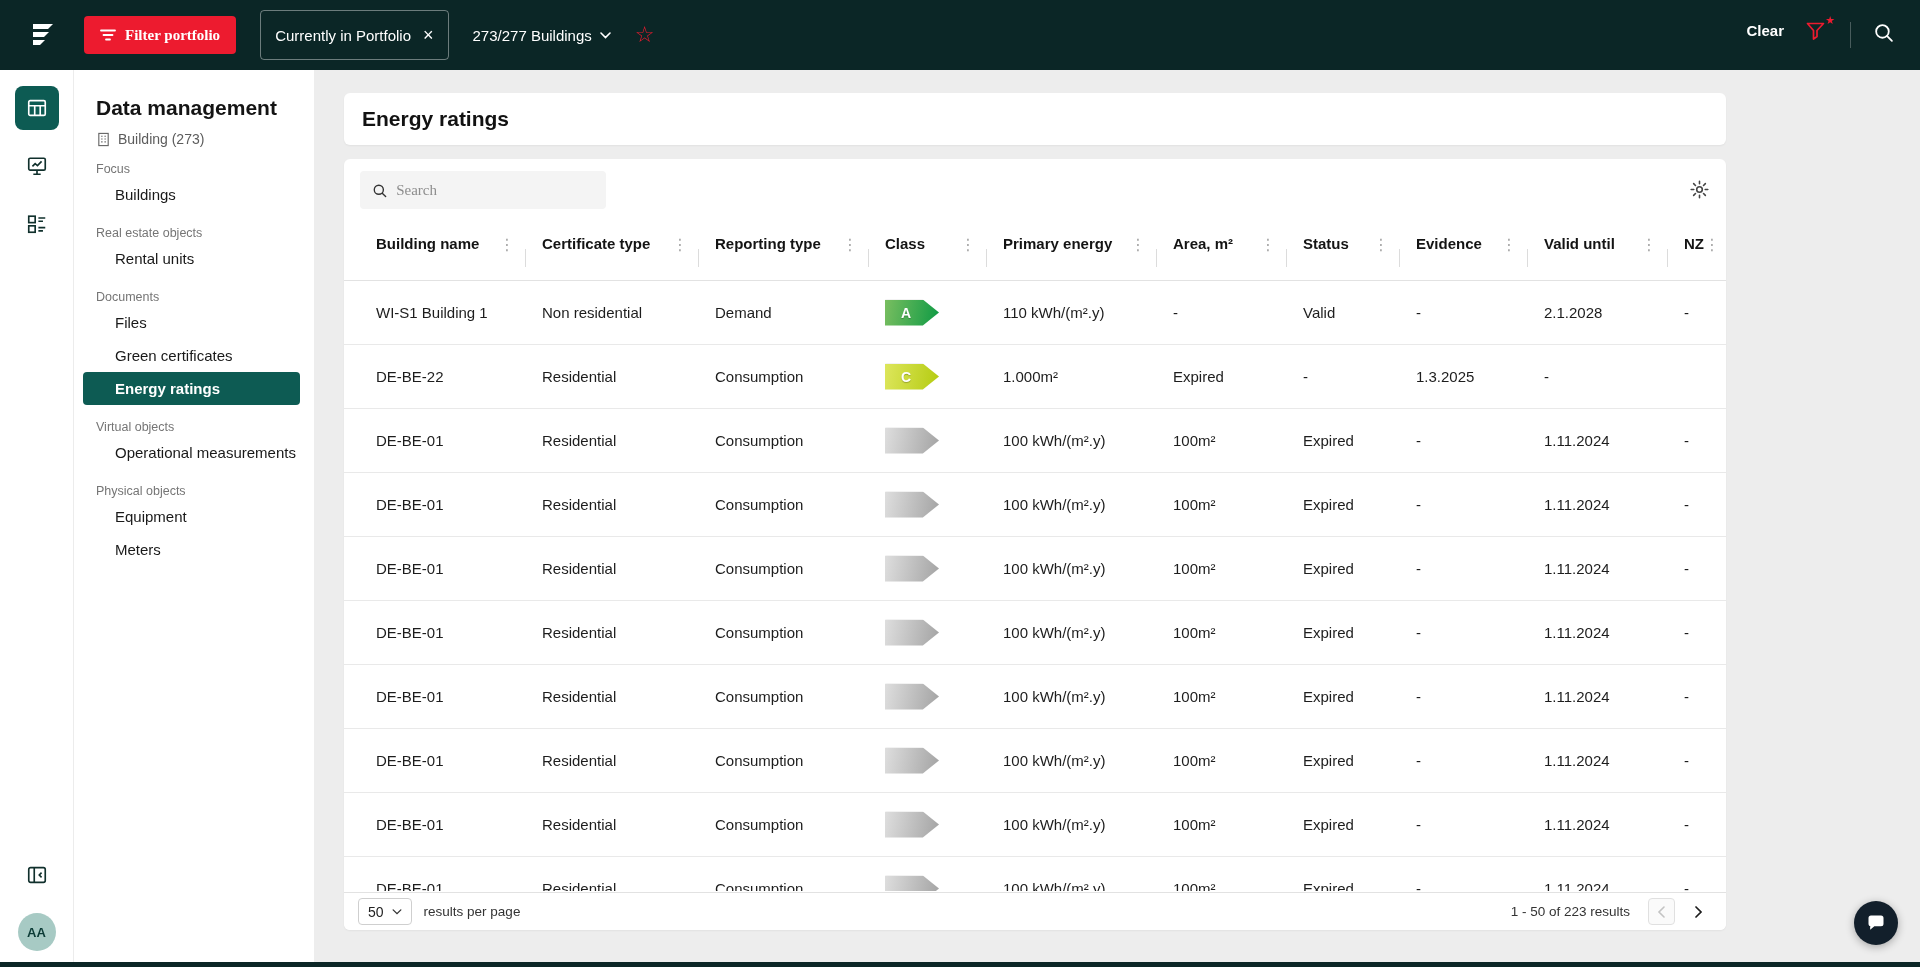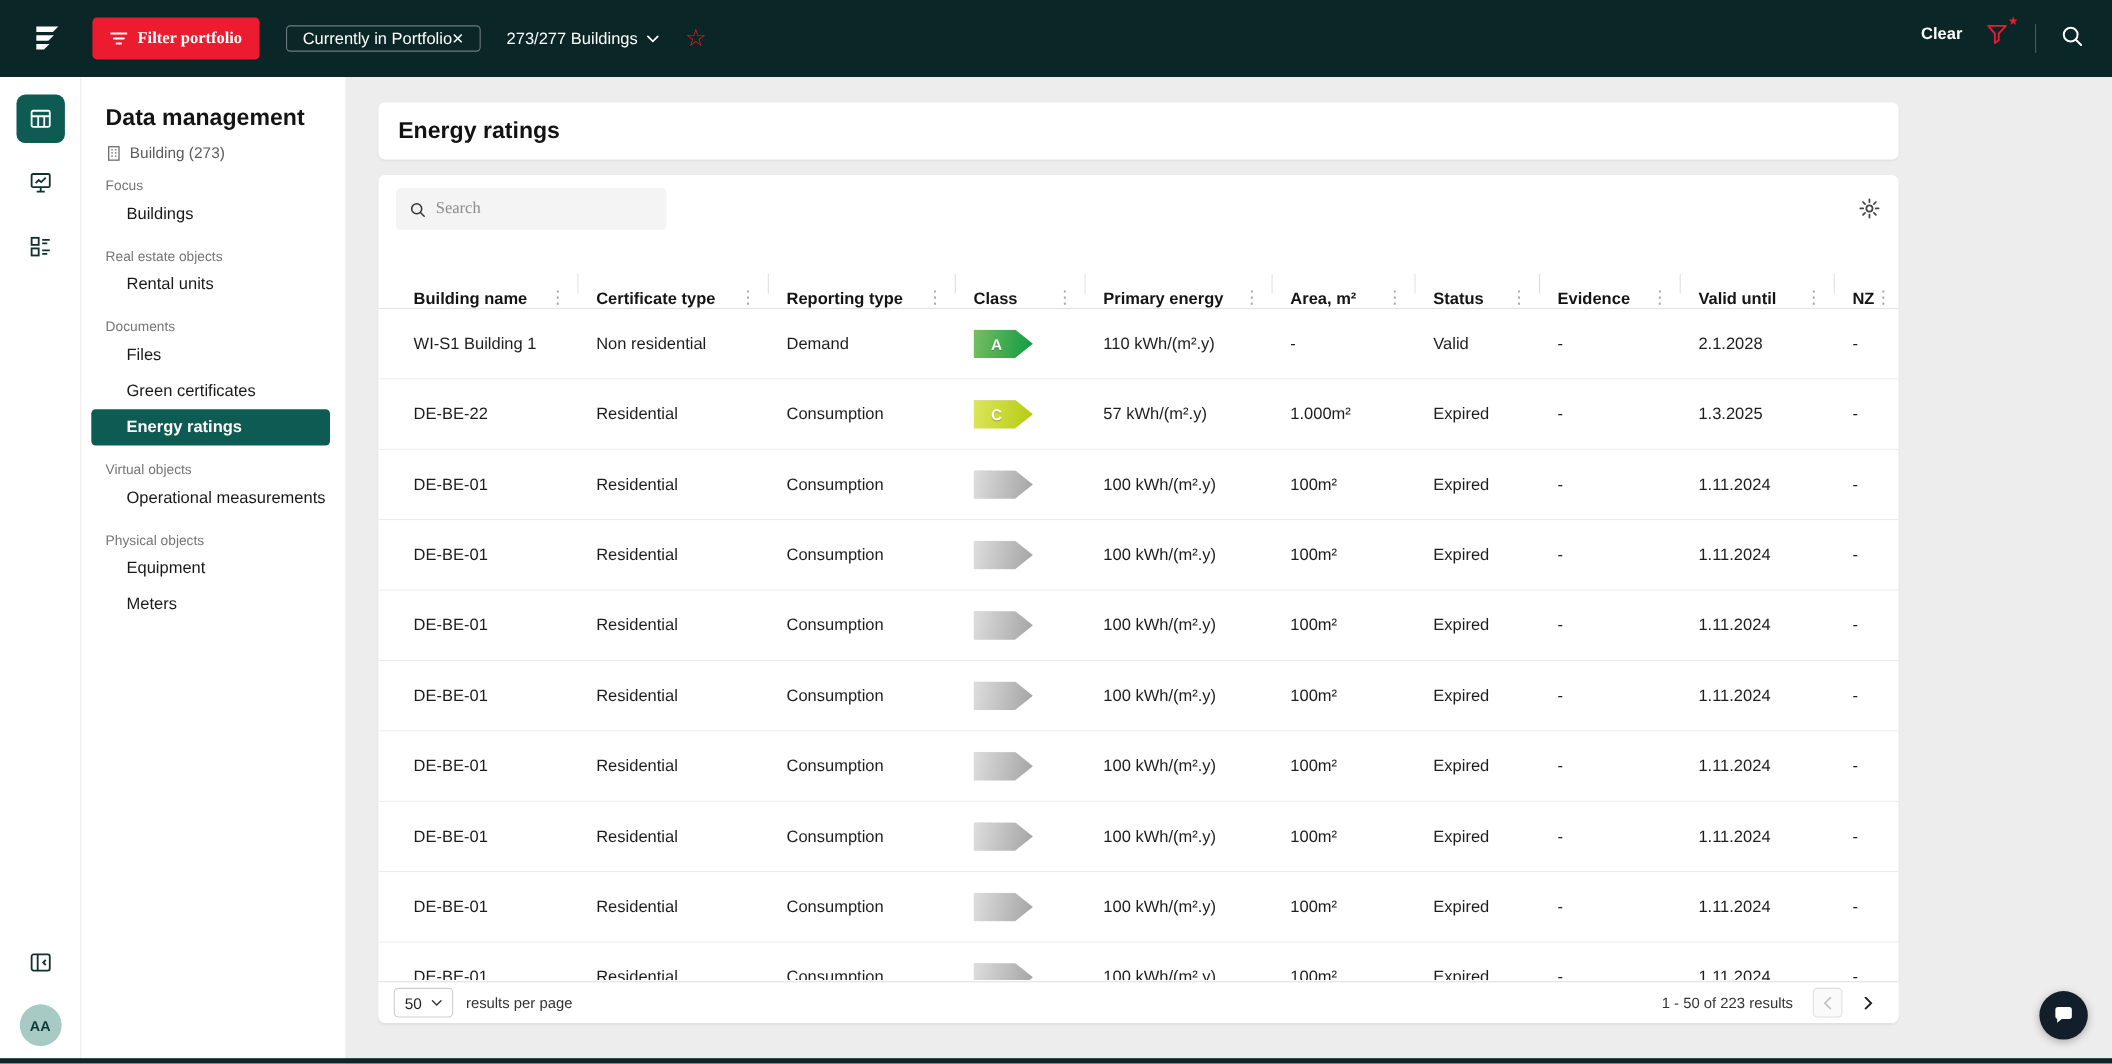--- a/index.html
+++ b/index.html
@@ -3,21 +3,21 @@
 <meta charset="utf-8">
 <style>
   *{margin:0;padding:0;box-sizing:border-box}
   html,body{width:1920px;height:967px}
   body{font-family:"Liberation Sans","DejaVu Sans",sans-serif;background:#ededed;overflow:hidden;position:relative;color:#1d1d1d}
 
   
   .topbar{height:70px;background:var(--topbar-bg,#0b2626);display:flex;align-items:center;padding:0 26px;gap:24px;color:#fff}
   .logo{display:flex;align-items:center;cursor:pointer}
   .btn-red{display:flex;align-items:center;gap:9px;background:var(--accent-red,#ed1b2f);color:#fff;border:none;border-radius:4px;height:38px;padding:0 16px;font-size:15px;font-weight:700;font-family:Liberation Serif, serif;cursor:pointer}
-  .chip{display:flex;align-items:center;border:1px solid rgba(255,255,255,.4);border-radius:4px;height:24px;padding:0 14px;font-size:15px}
+  .chip{display:flex;align-items:center;gap:12px;border:1px solid rgba(255,255,255,.4);border-radius:4px;height:50px;padding:0 14px;font-size:15px}
   .chip-x{cursor:pointer;font-size:18px;line-height:1}
   .bselect{display:flex;align-items:center;gap:8px;font-size:15px;cursor:pointer}
   .star-icon{color:var(--accent-red,#ed1b2f);font-size:22px;cursor:pointer;line-height:1}
   .topbar-right{margin-left:auto;display:flex;align-items:flex-start;gap:22px}
   .clear-label{font-size:15px;font-weight:600;cursor:pointer}
   .funnel-star{position:relative;display:flex;cursor:pointer}
   .funnel-star .mini-star{position:absolute;top:-7px;right:-7px;color:var(--accent-red,#ed1b2f);font-size:11px;line-height:1}
   .vdiv{width:1px;height:26px;background:rgba(255,255,255,.25)}
   .tsearch{display:flex;cursor:pointer}
 
@@ -45,21 +45,21 @@
   .table-card{width:1382px;height:771px;background:#fff;border-radius:6px;box-shadow:0 1px 2px rgba(0,0,0,.05);position:relative;overflow:hidden}
   .toolbar{height:76px;display:flex;align-items:flex-start;justify-content:space-between;padding:12px 16px 0}
   .searchbox{width:246px;height:38px;background:#f4f4f4;border-radius:4px;display:flex;align-items:center;gap:9px;padding:0 12px}
   .searchbox input{border:none;background:transparent;outline:none;font-size:15px;font-family:Liberation Serif, serif;color:#222;width:100%}
   .searchbox input::placeholder{color:#8d8d8d}
   .gear-btn{background:none;border:none;cursor:pointer;margin-top:8px}
 
   
   .thead,.tr{display:grid;grid-template-columns:166px 173px 170px 118px 170px 130px 113px 128px 140px 60px;padding-left:16px}
   .thead{height:46px;border-bottom:1px solid #e2e2e2}
-  .th{display:flex;align-items:flex-end;font-size:15px;font-weight:700;color:#141414;padding-left:16px;position:relative;white-space:nowrap;overflow:hidden}
+  .th{display:flex;align-items:flex-start;font-size:15px;font-weight:700;color:#141414;padding-left:16px;position:relative;white-space:nowrap;overflow:hidden}
   .th .dots{margin-left:auto;margin-right:11px;color:#a8a8a8;font-size:16px;cursor:pointer;font-weight:400}
   .th::after{content:"";position:absolute;right:0;top:14px;height:18px;width:1px;background:#dcdcdc}
   .tbody{height:610px;overflow:hidden}
   .tr{height:64px;border-bottom:1px solid #e9e9e9;cursor:pointer;background:#fff}
   .td{display:flex;align-items:center;font-size:15px;color:#1d1d1d;padding-left:16px;overflow:hidden;white-space:nowrap}
   .badge{width:54px;height:26px;clip-path:polygon(0 0,70% 0,100% 50%,70% 100%,0 100%);display:flex;align-items:center;justify-content:center;padding-right:12px;color:#fff;font-weight:700;font-size:14px;filter:drop-shadow(0 0 1px rgba(0,0,0,.3));text-shadow:0 1px 1px rgba(0,0,0,.25)}
   .badge.green{background:linear-gradient(100deg,var(--class-a-start,#79be60),var(--class-a-end,#0e9a44))}
   .badge.lime{background:linear-gradient(100deg,var(--class-c-start,#dde65c),var(--class-c-end,#b4cb10))}
   .badge.gray{background:linear-gradient(100deg,var(--class-empty-start,#dedede),var(--class-empty-end,#a3a3a3))}
 
@@ -269,21 +269,20 @@
             <div class="td">2.1.2028</div>
             <div class="td">-</div>
           </div>
           <div class="tr">
             <div class="td">DE-BE-22</div>
             <div class="td">Residential</div>
             <div class="td">Consumption</div>
             <div class="td">
               <span class="badge lime">C</span>
             </div>
-            <div class="td">57 kWh/(m².y)</div>
             <div class="td">1.000m²</div>
             <div class="td">Expired</div>
             <div class="td">-</div>
             <div class="td">1.3.2025</div>
             <div class="td">-</div>
           </div>
           <div class="tr">
             <div class="td">DE-BE-01</div>
             <div class="td">Residential</div>
             <div class="td">Consumption</div>

